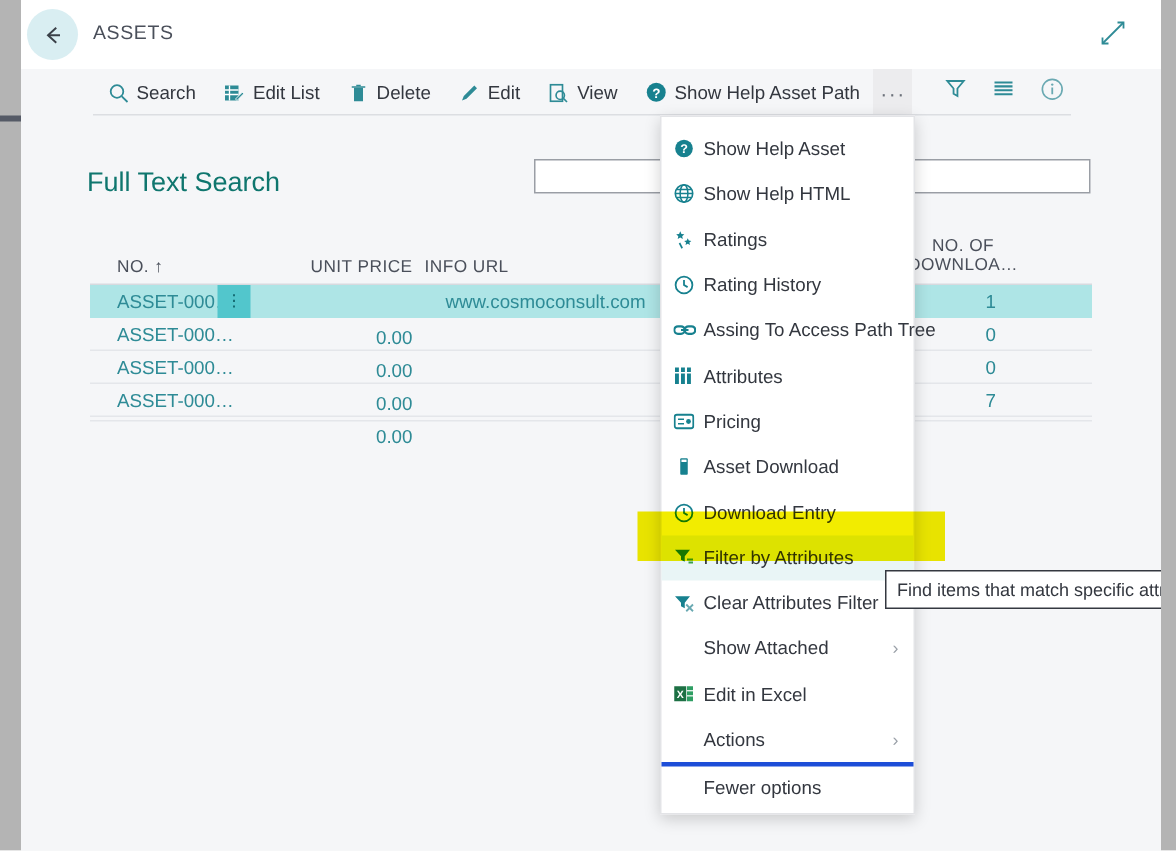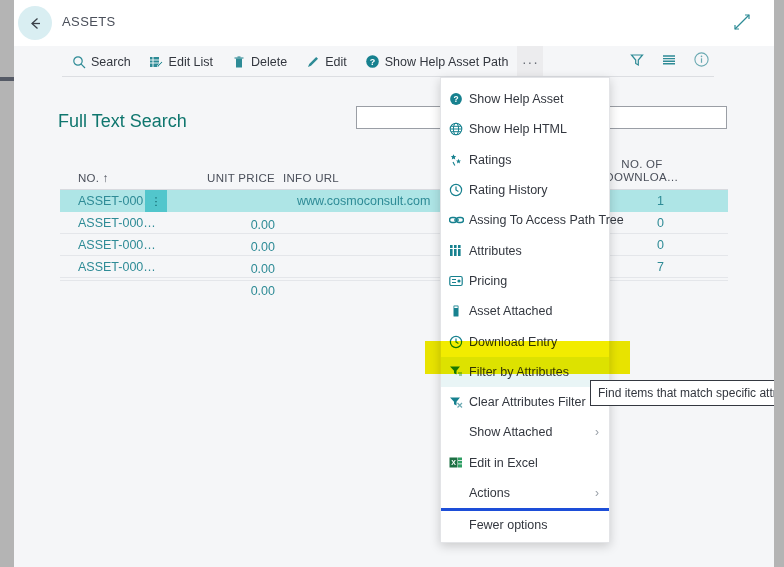--- a/index.html
+++ b/index.html
@@ -251,20 +251,30 @@
 
       <div class="cmd">
         <span class="ico">
           <svg width="14" height="14" viewBox="0 0 14 14">
             <path d="M2 12 L3.2 9 L10.2 2 L12 3.8 L5 10.8 Z" fill="#2e8b96"></path>
           </svg>
         </span>
         <span>Edit</span>
       </div>
 
+      <div class="cmd">
+        <span class="ico">
+          <svg width="14" height="14" viewBox="0 0 14 14">
+            <rect x="2" y="1.5" width="8" height="11" fill="none" stroke="#2e8b96" stroke-width="1.1"></rect>
+            <circle cx="8.5" cy="8.5" r="2.8" fill="none" stroke="#2e8b96" stroke-width="1.1"></circle>
+            <path d="M10.6 10.6 L13 13" stroke="#2e8b96" stroke-width="1.1"></path>
+          </svg>
+        </span>
+        <span>View</span>
+      </div>
 
       <div class="cmd">
         <span class="ico">
           <svg width="15" height="15" viewBox="0 0 15 15">
             <circle cx="7.5" cy="7.5" r="6.3" fill="#17818f"></circle>
             <text x="7.5" y="11" text-anchor="middle" font-size="9" fill="#ffffff" font-family="Liberation Sans, sans-serif" font-weight="bold">?</text>
           </svg>
         </span>
         <span>Show Help Asset Path</span>
       </div>
@@ -444,21 +454,21 @@
       <span class="mi-label">Pricing</span>
     </div>
 
     <div class="mi">
       <span class="mi-ico">
         <svg width="14" height="14" viewBox="0 0 14 14">
           <rect x="4.5" y="1.5" width="5" height="11" rx="0.6" fill="#17818f"></rect>
           <rect x="5.3" y="2.4" width="3.4" height="1.6" fill="#ffffff"></rect>
         </svg>
       </span>
-      <span class="mi-label">Asset Attached</span>
+      <span class="mi-label">Asset Download</span>
     </div>
 
     <div class="mi">
       <span class="mi-ico">
         <svg width="14" height="14" viewBox="0 0 14 14">
           <circle cx="7" cy="7" r="5.6" fill="none" stroke="#17818f" stroke-width="1.2"></circle>
           <path d="M7 3.6 L7 7 L9.4 8.4" stroke="#17818f" stroke-width="1.2" fill="none"></path>
         </svg>
       </span>
       <span class="mi-label">Download Entry</span>

